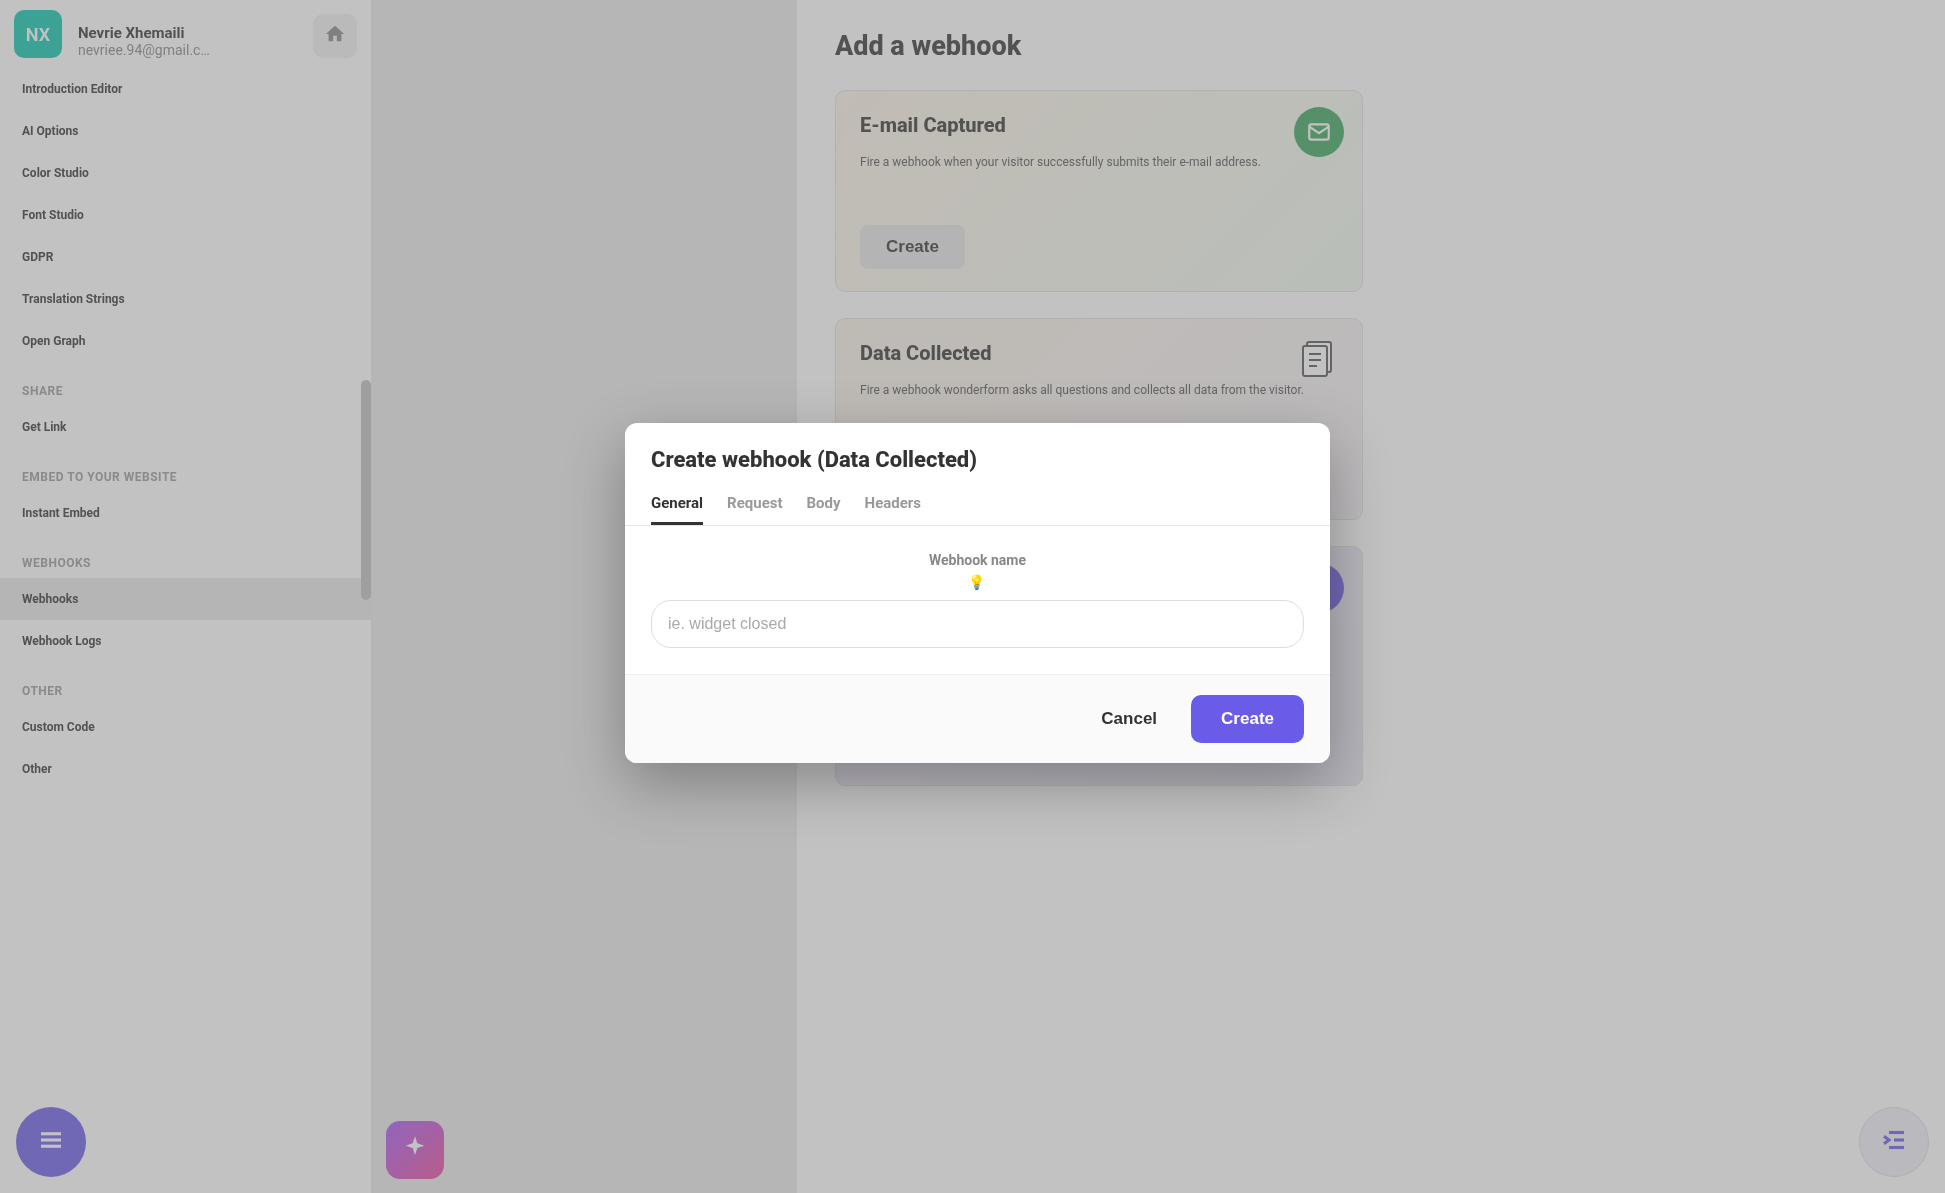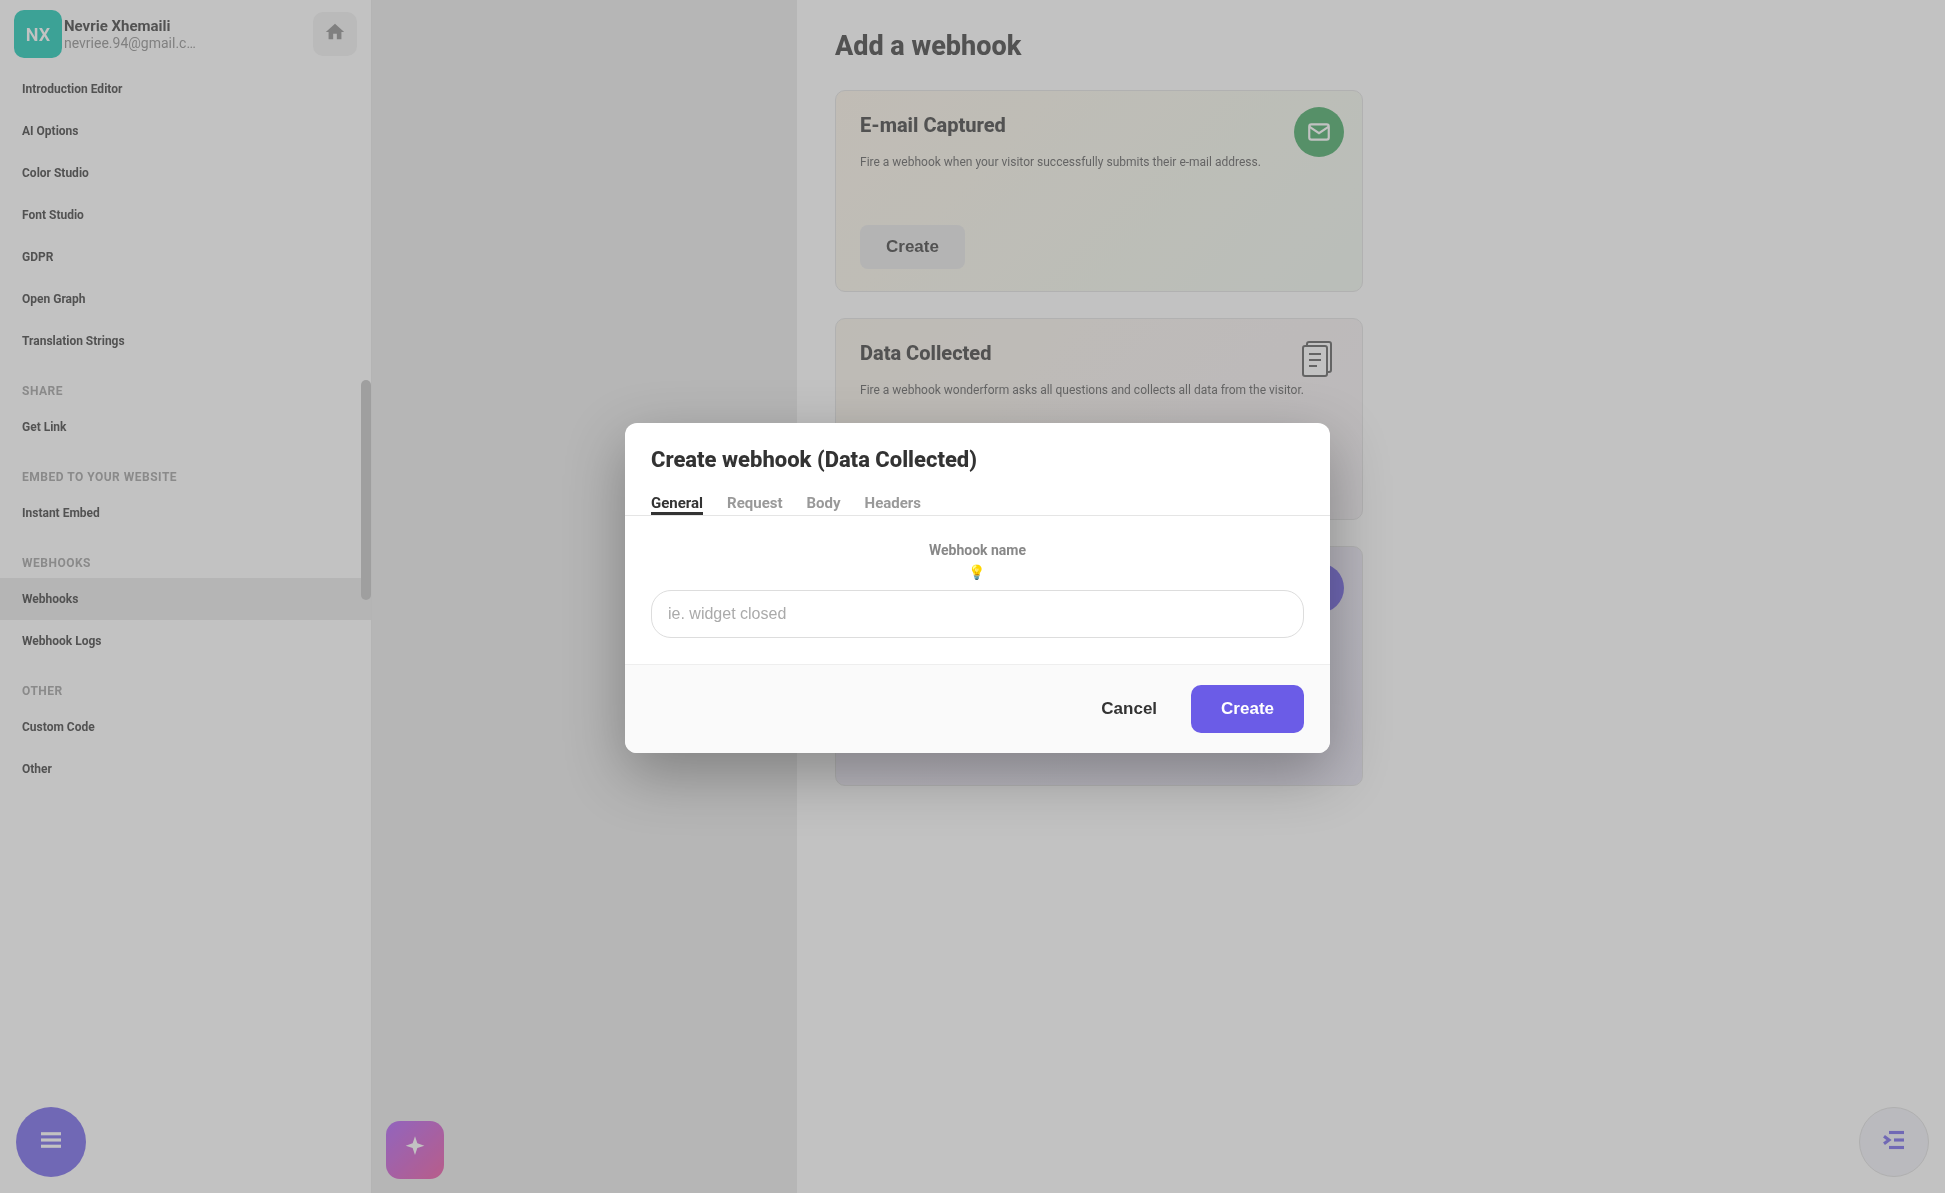--- a/index.html
+++ b/index.html
@@ -23,23 +23,23 @@
     .sidebar {
       width: 372px;
       background: #ffffff;
       border-right: 1px solid #e5e5e5;
       display: flex;
       flex-direction: column;
       position: relative;
     }
     .sidebar-header {
       display: flex;
-      align-items: center;
+      align-items: flex-end;
       padding: 10px 14px;
-      gap: 2px;
+      gap: 16px;
     }
     .avatar {
       width: 48px;
       height: 48px;
       background: #0bc5b0;
       border-radius: 10px;
       display: flex;
       align-items: center;
       justify-content: center;
       color: #fff;
@@ -216,20 +216,21 @@
       font-weight: 800;
       color: #333;
     }
     .modal-tabs {
       display: flex;
       gap: 24px;
       padding: 10px 26px 0;
       border-bottom: 1px solid #e5e5e5;
     }
     .modal-tab {
+      padding-bottom: 10px;
       font-size: 15px;
       font-weight: 700;
       color: #999;
       cursor: pointer;
       border-bottom: 3px solid transparent;
     }
     .modal-tab.active {
       color: #333;
       border-bottom-color: #333;
     }
@@ -347,22 +348,22 @@
             </svg>
         </span>
       </div>
     </div>
     <div class="sidebar-scroll">
       <div class="sidebar-item">Introduction Editor</div>
       <div class="sidebar-item">AI Options</div>
       <div class="sidebar-item">Color Studio</div>
       <div class="sidebar-item">Font Studio</div>
       <div class="sidebar-item">GDPR</div>
+      <div class="sidebar-item">Translation Strings</div>
       <div class="sidebar-item">Open Graph</div>
-      <div class="sidebar-item">Translation Strings</div>
 
       <div class="sidebar-section">SHARE</div>
       <div class="sidebar-item">Get Link</div>
 
       <div class="sidebar-section">EMBED TO YOUR WEBSITE</div>
       <div class="sidebar-item">Instant Embed</div>
 
       <div class="sidebar-section">WEBHOOKS</div>
       <div class="sidebar-item active">Webhooks</div>
       <div class="sidebar-item">Webhook Logs</div>

